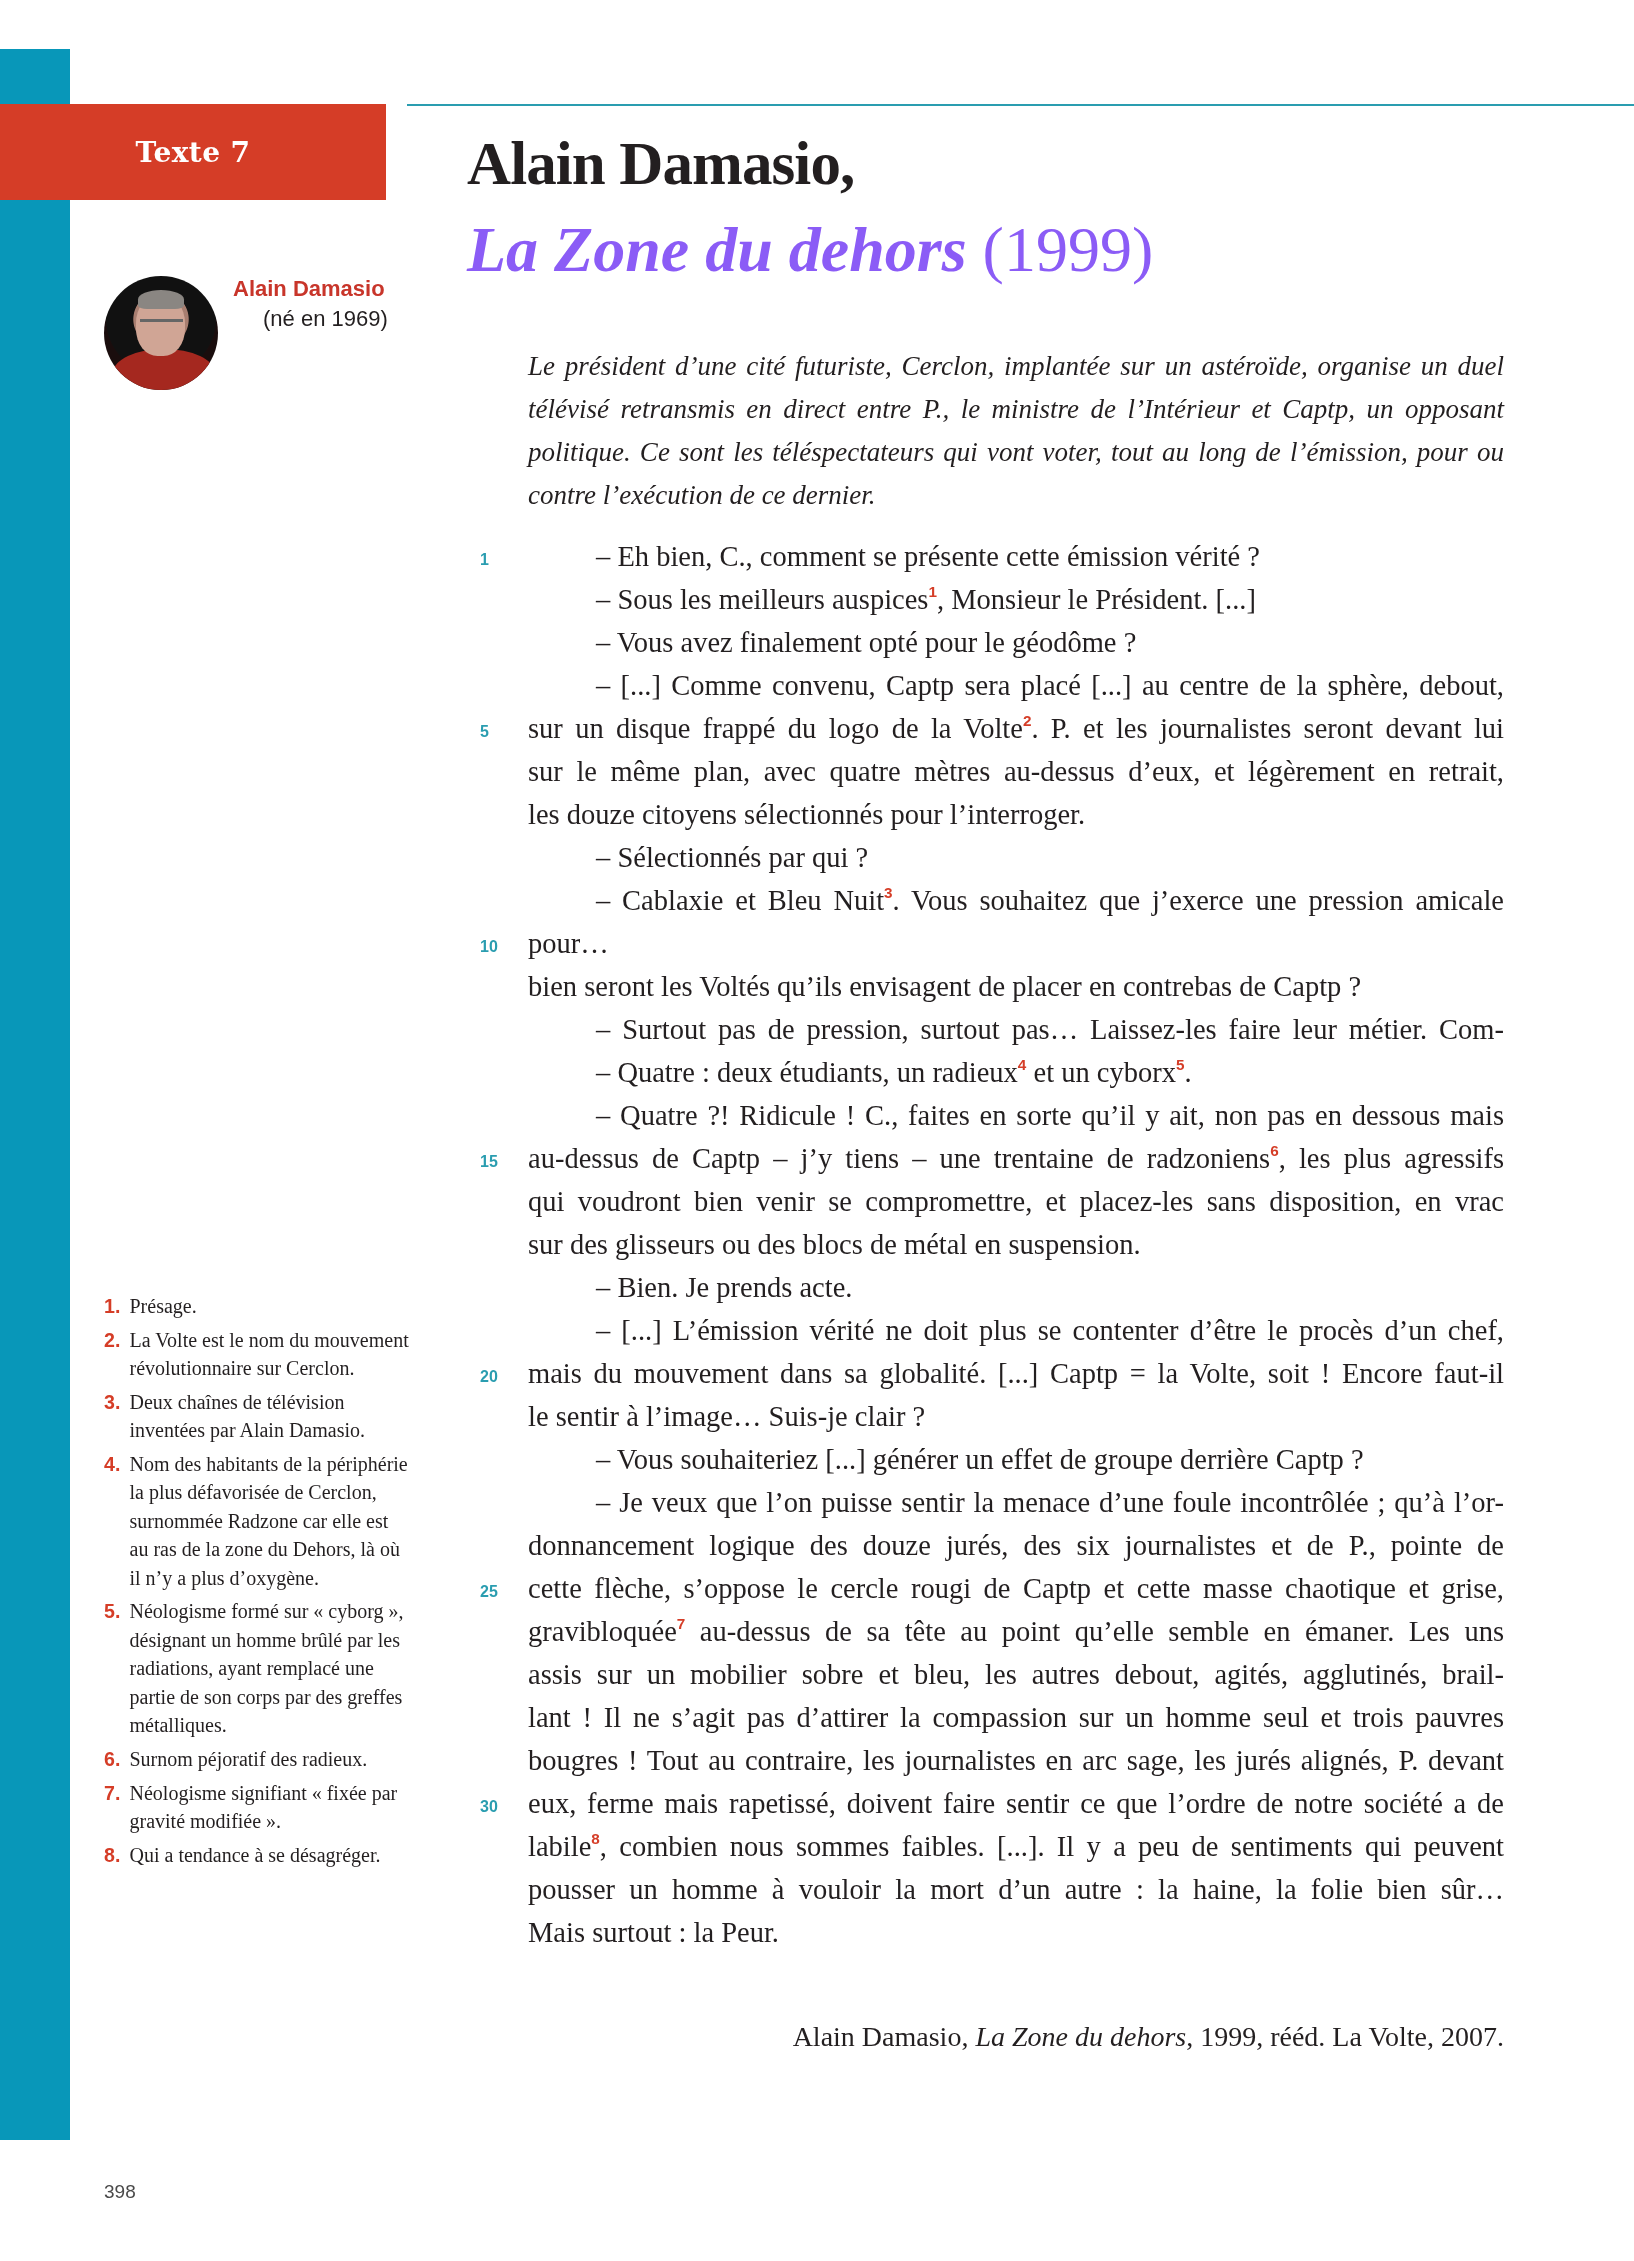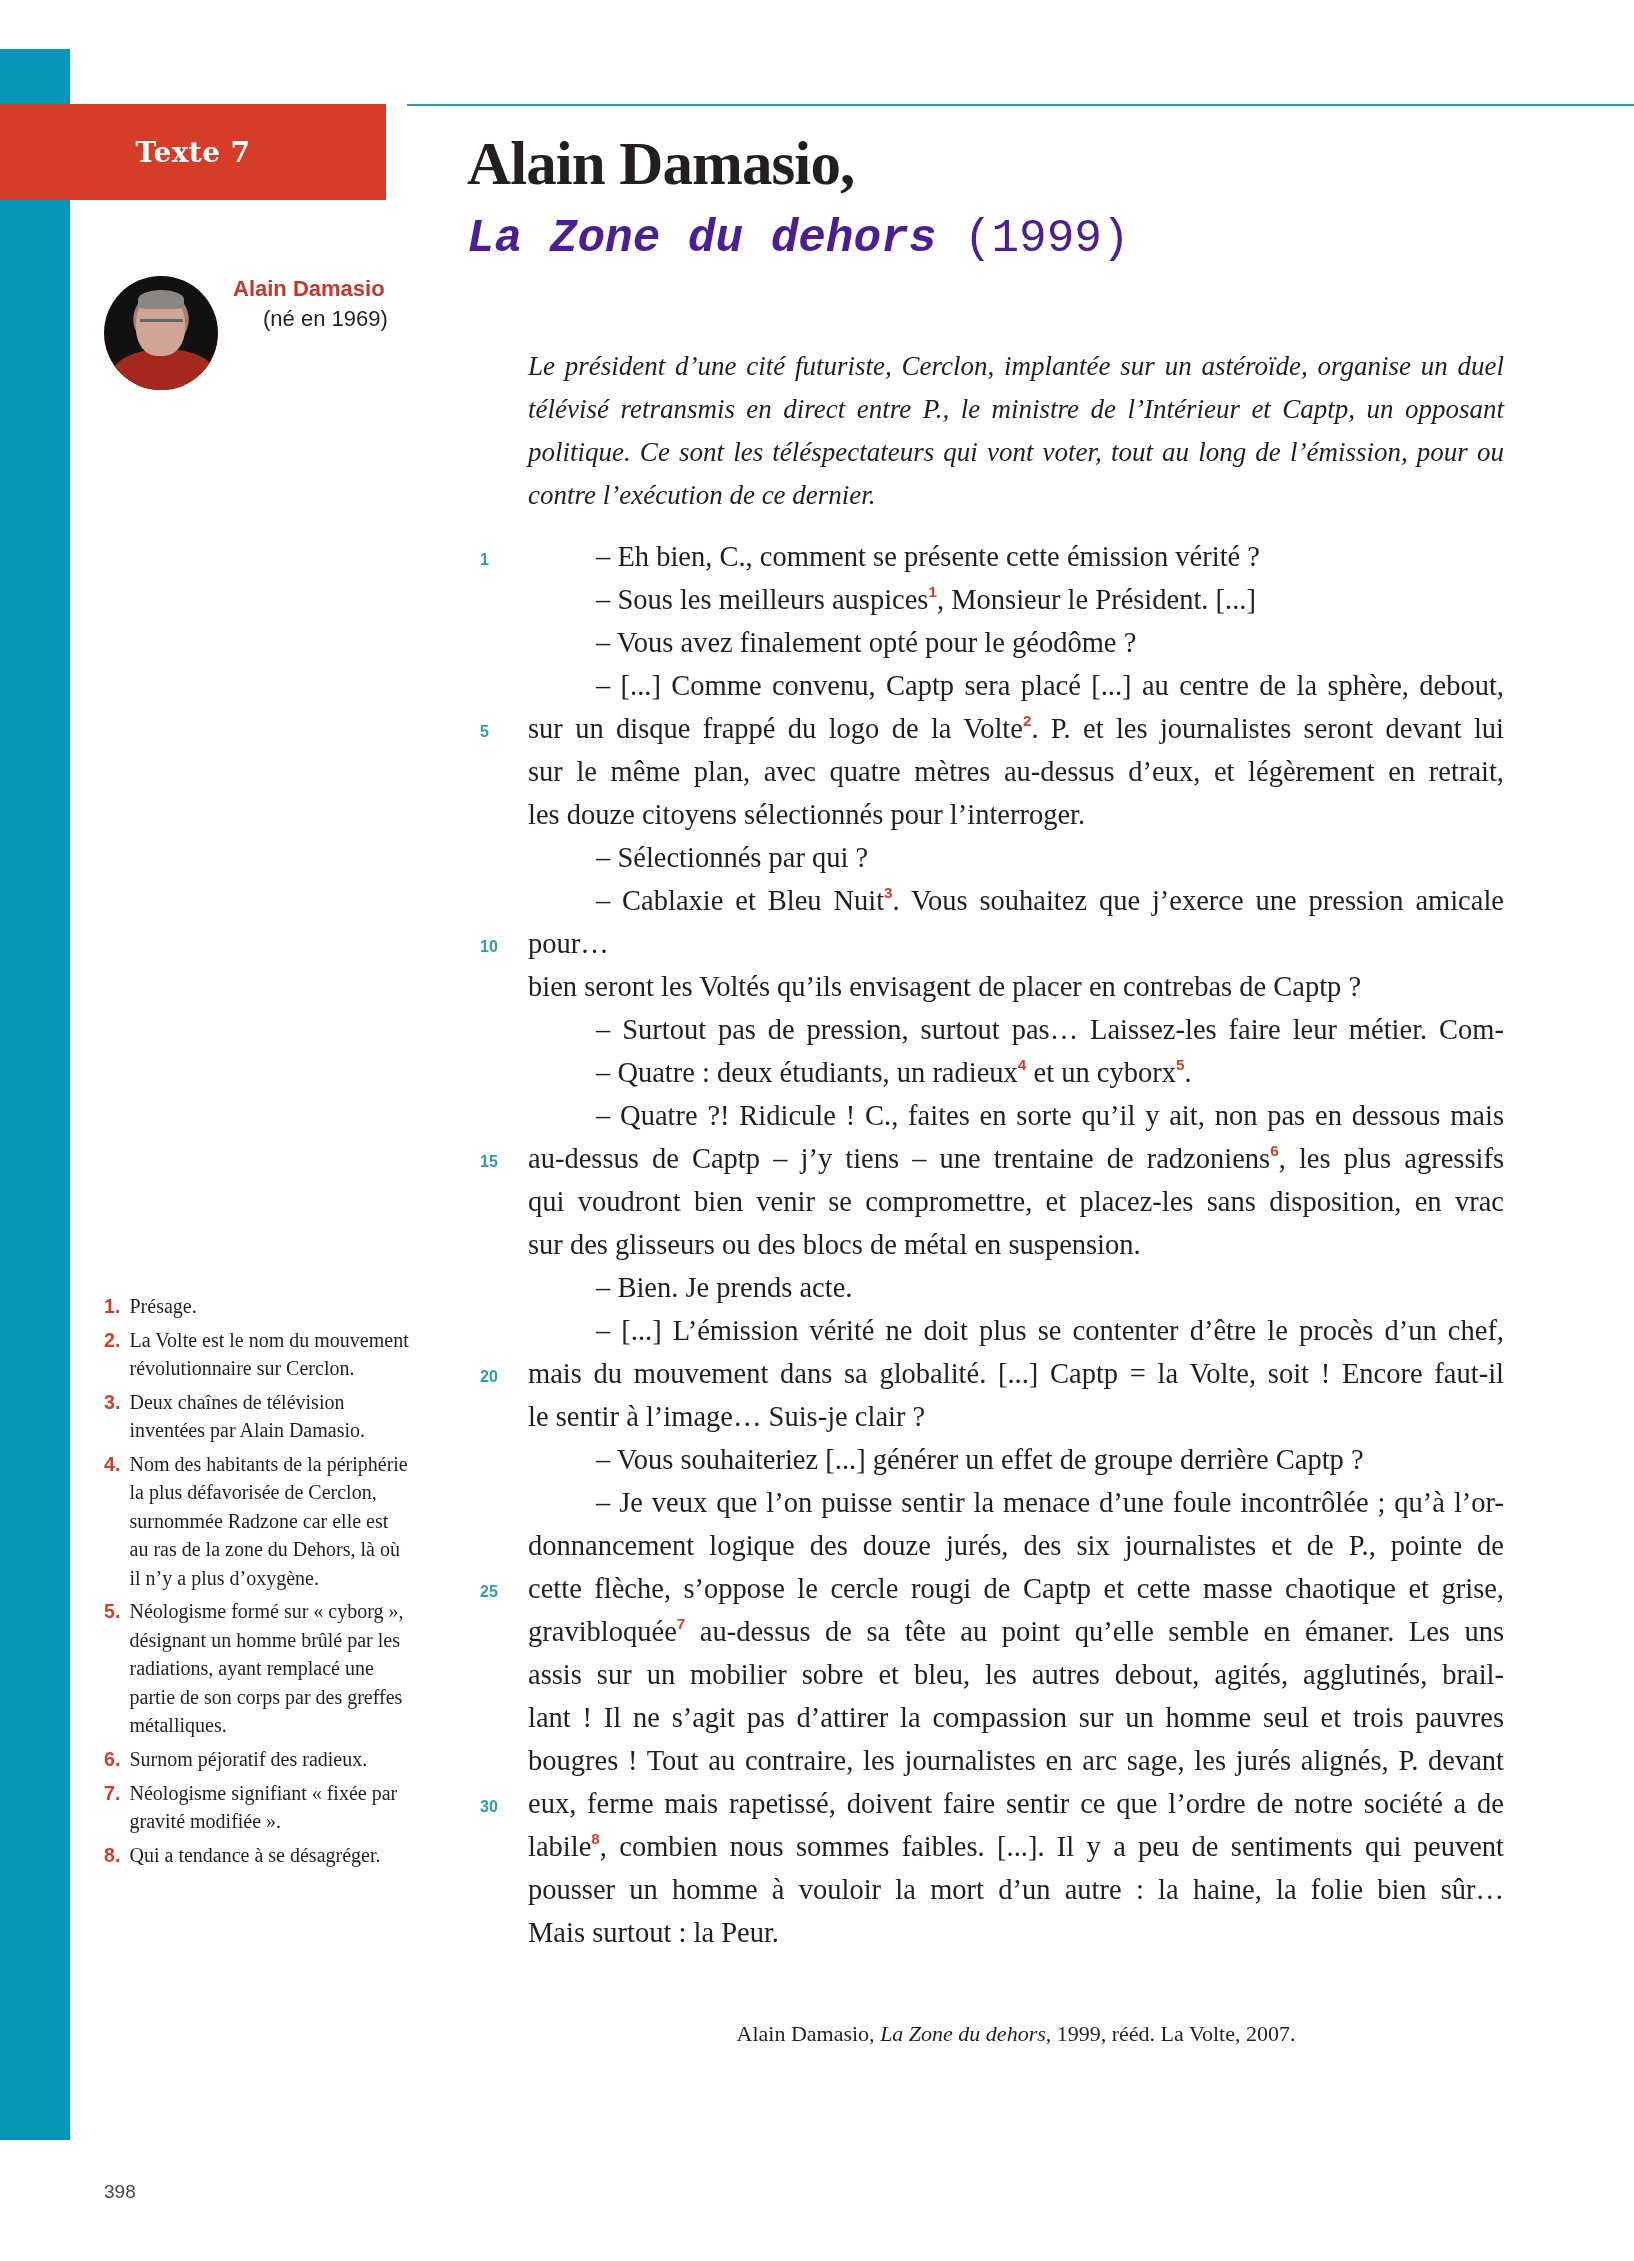--- a/index.html
+++ b/index.html
@@ -18,35 +18,35 @@
                               #111; overflow: hidden; }
   .author-photo .shirt { position: absolute; left: 8.5px; bottom: -6.8px; width: 102px; height: 48px; border-radius: 50% 50% 0 0; background: #a5281f; }
   .author-photo .face { position: absolute; left: 32px; top: 19px; width: 49px; height: 61px; border-radius: 46% 46% 44% 44%; background: #d0a595; }
   .author-photo .hair { position: absolute; left: 34px; top: 13.6px; width: 46px; height: 19px; border-radius: 50% 50% 20% 20%; background: #8a8682; }
   .author-photo .glasses { position: absolute; left: 36px; top: 43px; width: 43px; height: 2.6px; background: #666; }
 
   .author-name { position: absolute; left: 233px; top: 276px; font-family: "Liberation Sans", sans-serif; font-weight: bold; font-size: 22px; color: #c8352a; }
   .author-dates { position: absolute; left: 233px; top: 306px; font-family: "Liberation Sans", sans-serif; font-size: 22px; color: #231f20; margin-left: 30px; }
 
   .title-1 { position: absolute; left: 467px; top: 129px; font-family: "Liberation Serif", serif; font-weight: bold; font-size: 61px; color: #231f20; letter-spacing: -0.9px; }
-  .title-2 { position: absolute; left: 467px; top: 213px; font-family: Liberation Mono, monospace; font-size: 46px; color: #4c1d95; }
+  .title-2 { position: absolute; left: 467px; top: 213px; font-family: Liberation Serif, serif; font-size: 64px; color: #8b5cf6; }
   .title-2 .work { font-style: italic; font-weight: bold; }
   .title-2 .year { font-weight: normal; }
 
   .intro { position: absolute; left: 528px; top: 345px; width: 976px; font-style: italic; font-size: 27px; line-height: 43px;
            color: #231f20; text-align: justify; }
 
   .passage { position: absolute; left: 528px; top: 535px; width: 976px; font-size: 28.5px; line-height: 43px; color: #231f20; }
   .passage .line { position: relative; height: 43px; white-space: nowrap; text-align: justify; text-align-last: justify; }
   .passage .line.indent { padding-left: 68px; }
   .passage .line.last { text-align-last: left; }
   .passage .line-num { position: absolute; left: -48px; width: 34px; text-align: left; font-family: "Liberation Sans", sans-serif; font-weight: bold; font-size: 16px; color: #2a9db0; top: 3.4px; }
   sup.fn { font-family: "Liberation Sans", sans-serif; font-weight: bold; font-size: 15.3px; color: #d53d27; vertical-align: 12px; line-height: 0; }
 
-  .source { position: absolute; left: 528px; top: 2021px; width: 976px; text-align: center; font-size: 22px; color: #231f20; }
+  .source { position: absolute; left: 528px; top: 2021px; width: 976px; text-align: right; font-size: 28px; color: #231f20; }
   .source i { font-style: italic; }
 
   .footnotes { position: absolute; left: 104px; top: 1292px; width: 306px; font-size: 20px; line-height: 28.5px; color: #231f20; }
   .footnotes .fn-item { display: flex; margin-bottom: 5.1px; }
   .footnotes .fn-num { flex: 0 0 25.5px; font-family: "Liberation Sans", sans-serif; font-weight: bold; color: #d53d27; font-size: 19.6px; }
   .footnotes .fn-text { flex: 1; }
 
   .page-num { position: absolute; left: 104px; top: 2181px; font-family: "Liberation Sans", sans-serif; font-size: 19px; color: #4a4a4a; }
 </style>
 </head>

